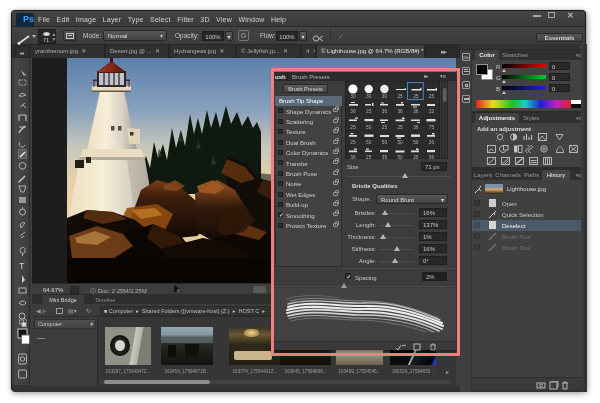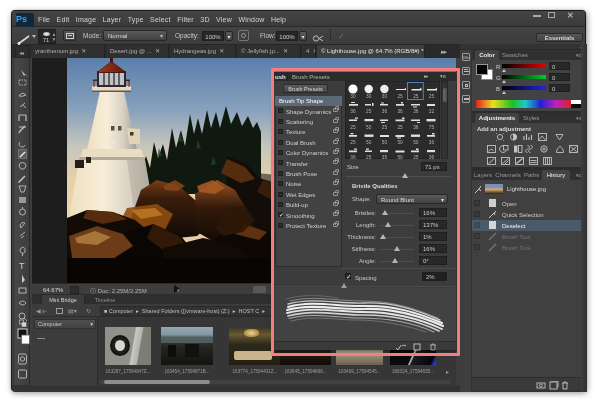--- a/index.html
+++ b/index.html
@@ -37,21 +37,21 @@
 .cb{position:absolute;left:3px;top:2px;width:5px;height:5px;background:#2c2c2c;border:1px solid #1f1f1f}
 .ltxt{position:absolute;left:11px;top:2.2px;font-size:6px;color:#cfcfcf;white-space:nowrap}
 .srow{position:absolute;font-size:6px;color:#c8c8c8}
 .thumbtri{position:absolute;width:0;height:0;border-left:3px solid transparent;border-right:3px solid transparent;border-bottom:5px solid #b5b5b5}
 .sm3{border-left-width:2.2px;border-right-width:2.2px;border-bottom-width:3.8px}
 .track{position:absolute;height:1px;background:#232323;border-bottom:1px solid #4e4e4e}
 </style></head>
 <body>
 <div id="win">
   <div class="a" id="menubar">
-    <div class="a" style="left:4px;top:2px;width:18px;height:19px;background:#10273c;border-radius:2px;color:#3ba0f2;font-weight:bold;font-size:9px;line-height:12px;text-align:left;font-family:'Liberation Sans'">Ps</div>
+    <div class="a" style="left:4px;top:2px;width:18px;height:19px;background:#10273c;border-radius:2px;color:#3ba0f2;font-weight:bold;font-size:9px;line-height:12px;text-align:right;font-family:'Liberation Sans'">Ps</div>
     <div class="a t7" style="left:26px;top:5px;letter-spacing:.2px">File&nbsp;&nbsp;&nbsp;Edit&nbsp;&nbsp;&nbsp;Image&nbsp;&nbsp;&nbsp;Layer&nbsp;&nbsp;&nbsp;Type&nbsp;&nbsp;&nbsp;Select&nbsp;&nbsp;&nbsp;Filter&nbsp;&nbsp;&nbsp;3D&nbsp;&nbsp;&nbsp;View&nbsp;&nbsp;&nbsp;Window&nbsp;&nbsp;&nbsp;Help</div>
     <div class="a" style="left:521px;top:4px;width:8px;height:2px;background:#a8a8a8"></div>
     <div class="a" style="left:536px;top:1px;width:7px;height:6px;border:1.5px solid #a8a8a8"></div>
     <div class="a" style="left:555px;top:1px;width:9px;height:8px;color:#b5b5b5;font-size:8px;line-height:8px;font-weight:bold">✕</div>
   </div>
   <div class="a" id="opts">
     <div class="a" style="left:5px;top:4px;width:14px;height:10px">
       <svg width="14" height="10">
           <path d="M1 9 L8 4 L12 1" stroke="#ddd" stroke-width="1.6" fill="none"></path>
           <circle cx="2" cy="8.5" r="1.4" fill="#eee"></circle>

